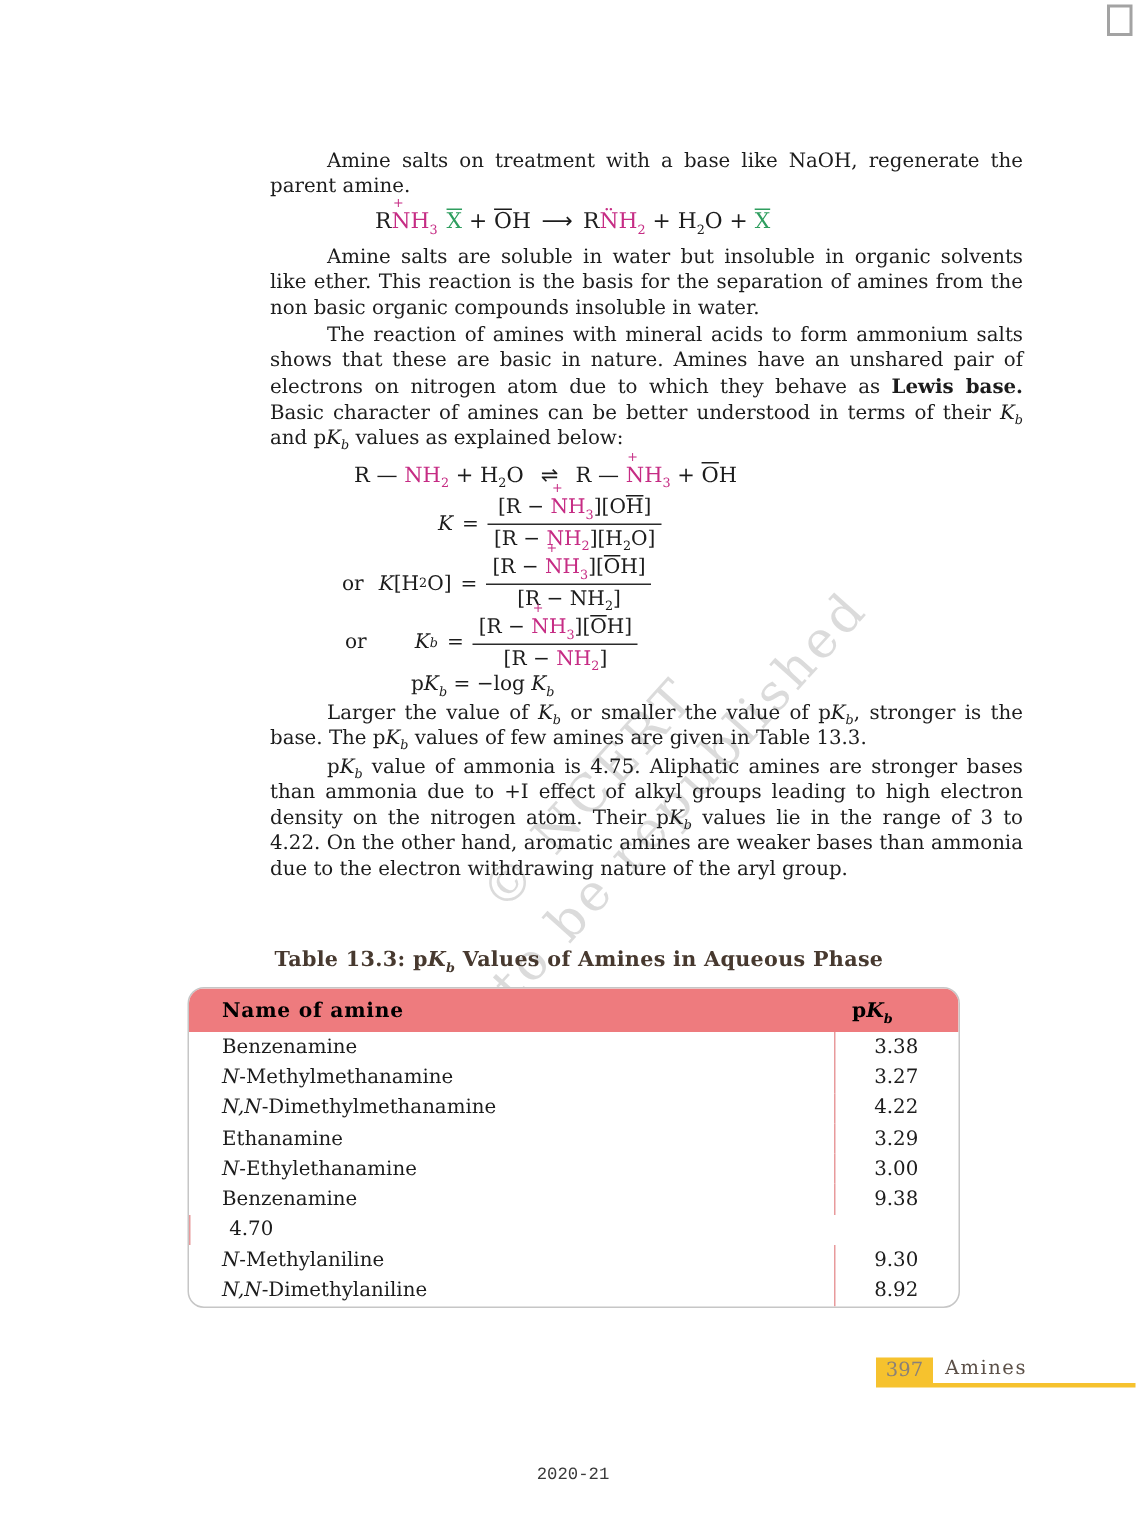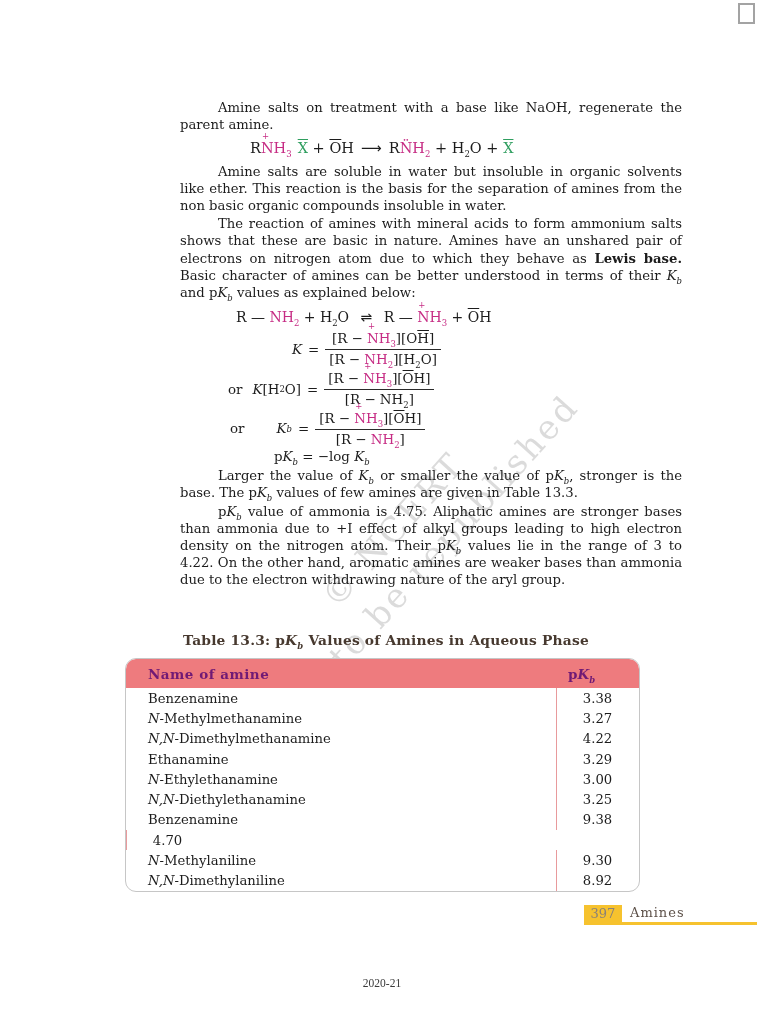--- a/index.html
+++ b/index.html
@@ -52,39 +52,39 @@
   .frac{display:inline-block;text-align:center;vertical-align:middle;line-height:1.3}
   .num{display:block;border-bottom:1.2px solid #2a2a2a;padding:0 4px 1px}
   .den{display:block;padding:1px 4px 0}
 
   .tbl-caption{position:absolute;left:183px;top:632px;z-index:1;font-weight:bold;
                font-size:13.8px;color:var(--caption);letter-spacing:.2px}
 
   .tbl{position:absolute;left:125px;top:658px;width:515px;z-index:1;background:#fff;
        border:1.5px solid #c6c6c6;border-radius:11px;overflow:hidden}
   .tbl-head{display:flex;align-items:center;height:29px;background:var(--table-header-bg);
-            color:#701a75;font-weight:bold;font-size:13.5px;border-radius:9px 9px 0 0}
+            color:#000000;font-weight:bold;font-size:13.5px;border-radius:9px 9px 0 0}
   .th-name{width:430px;padding-left:22px;letter-spacing:.5px}
   .th-pk{padding-left:12px}
   .tbl-body{font-size:13.2px}
   .trow{display:flex;align-items:center;height:20.3px}
   .tname{width:430px;padding-left:22px}
   .tval{width:82px;border-left:1.2px solid var(--table-divider);text-align:center;
         align-self:stretch;display:flex;align-items:center;justify-content:center}
 
   .footer{position:absolute;left:584px;top:905px;width:173px;height:20px;z-index:1}
   .footer-rule{position:absolute;left:0;top:16.5px;width:173px;height:3.2px;
                background:var(--gold)}
   .pgnum-box{position:absolute;left:0;top:0;width:38px;height:17px;background:var(--gold);
              color:var(--page-num);font-size:13px;text-align:center;line-height:17px}
   .chapter{position:absolute;left:46px;top:0;color:var(--footer-text);font-size:13px;
            letter-spacing:1px;line-height:16px}
 
   .year{position:absolute;left:0;top:977px;width:764px;text-align:center;z-index:1;
-        font-family:Liberation Serif, serif;font-size:11.5px;color:#3a3a3a}
+        font-family:Liberation Mono, monospace;font-size:11.5px;color:#3a3a3a}
 </style>
 </head>
 <body>
 
 <div class="page">
 
   <div class="corner-box"></div>
 
   <div class="watermark">
     <div>© NCERT</div>
@@ -172,24 +172,20 @@
         </div>
       <div class="trow">
           <span class="tname"><i></i><span>Ethanamine</span></span>
           <span class="tval">3.29</span>
         </div>
       <div class="trow">
           <span class="tname"><i>N</i><span>-Ethylethanamine</span></span>
           <span class="tval">3.00</span>
         </div>
       <div class="trow">
-          <span class="tname"><i>N,N</i><span>-Diethylethanamine</span></span>
-          <span class="tval">3.25</span>
-        </div>
-      <div class="trow">
           <span class="tname"><i></i><span>Benzenamine</span></span>
           <span class="tval">9.38</span>
         </div>
       <div class="trow">
           <span class="tval">4.70</span>
         </div>
       <div class="trow">
           <span class="tname"><i>N</i><span>-Methylaniline</span></span>
           <span class="tval">9.30</span>
         </div>

